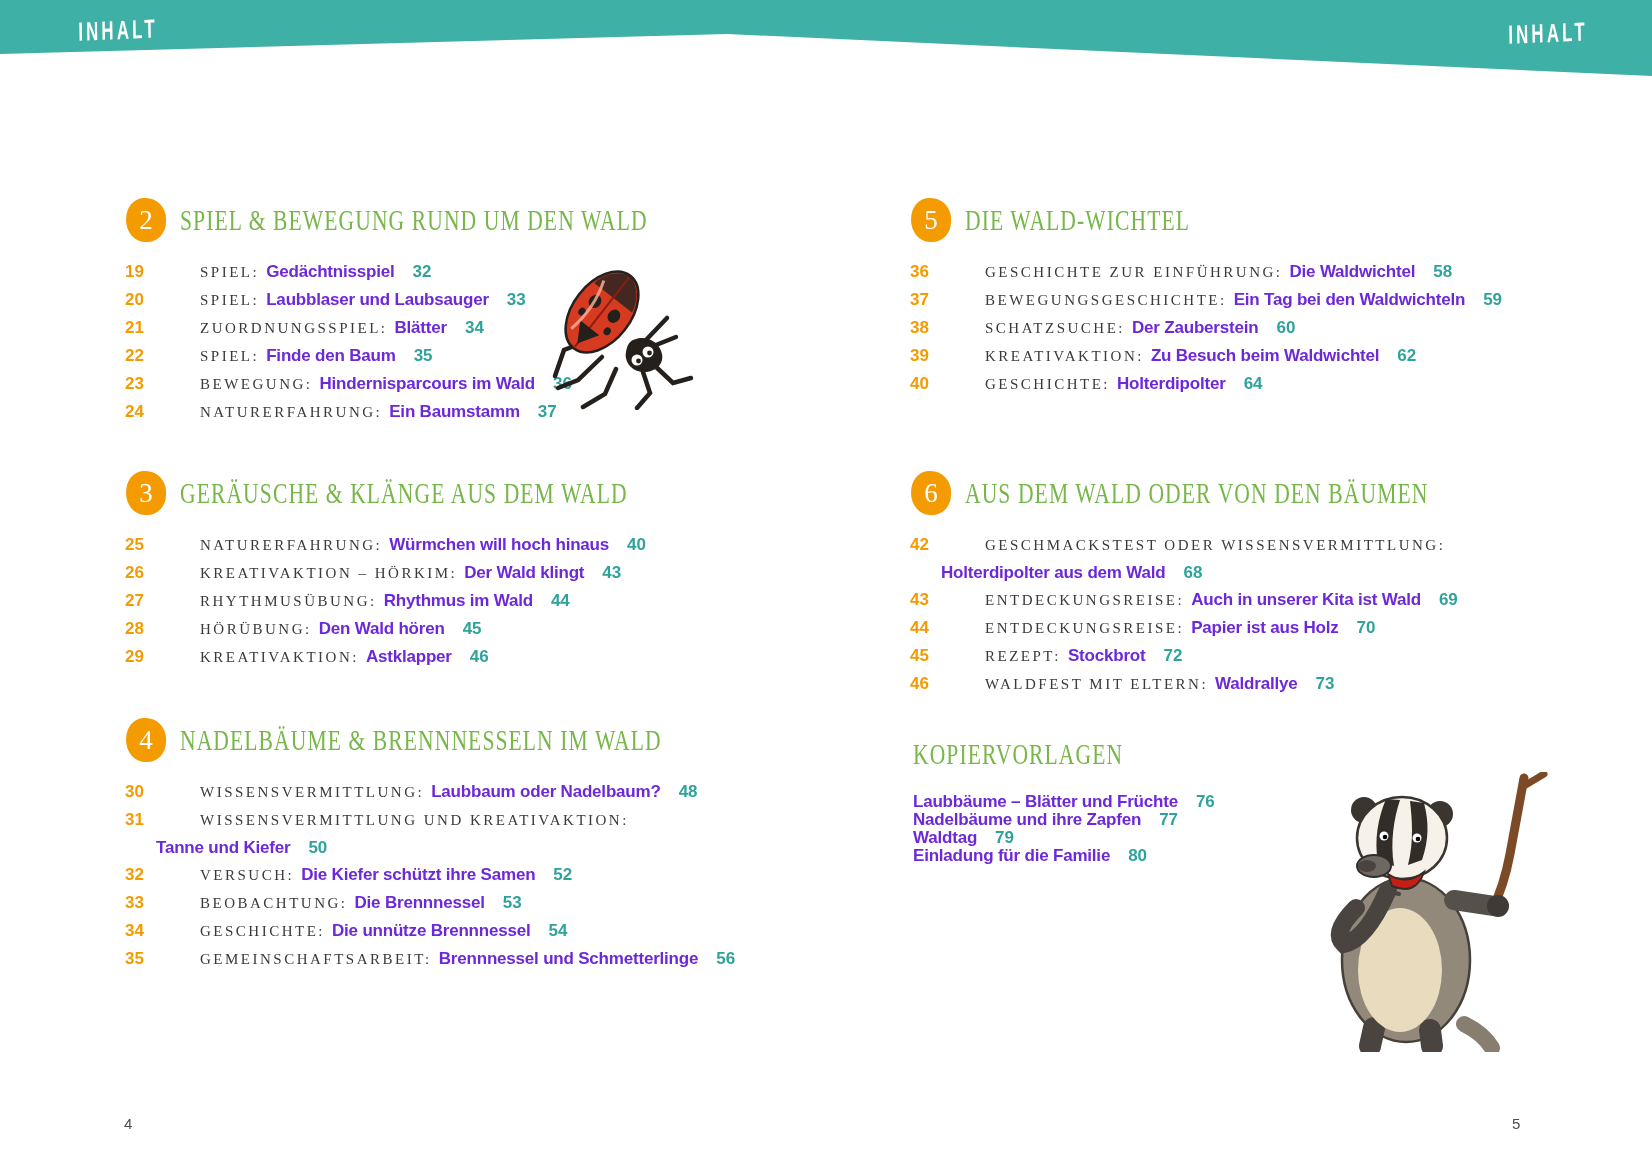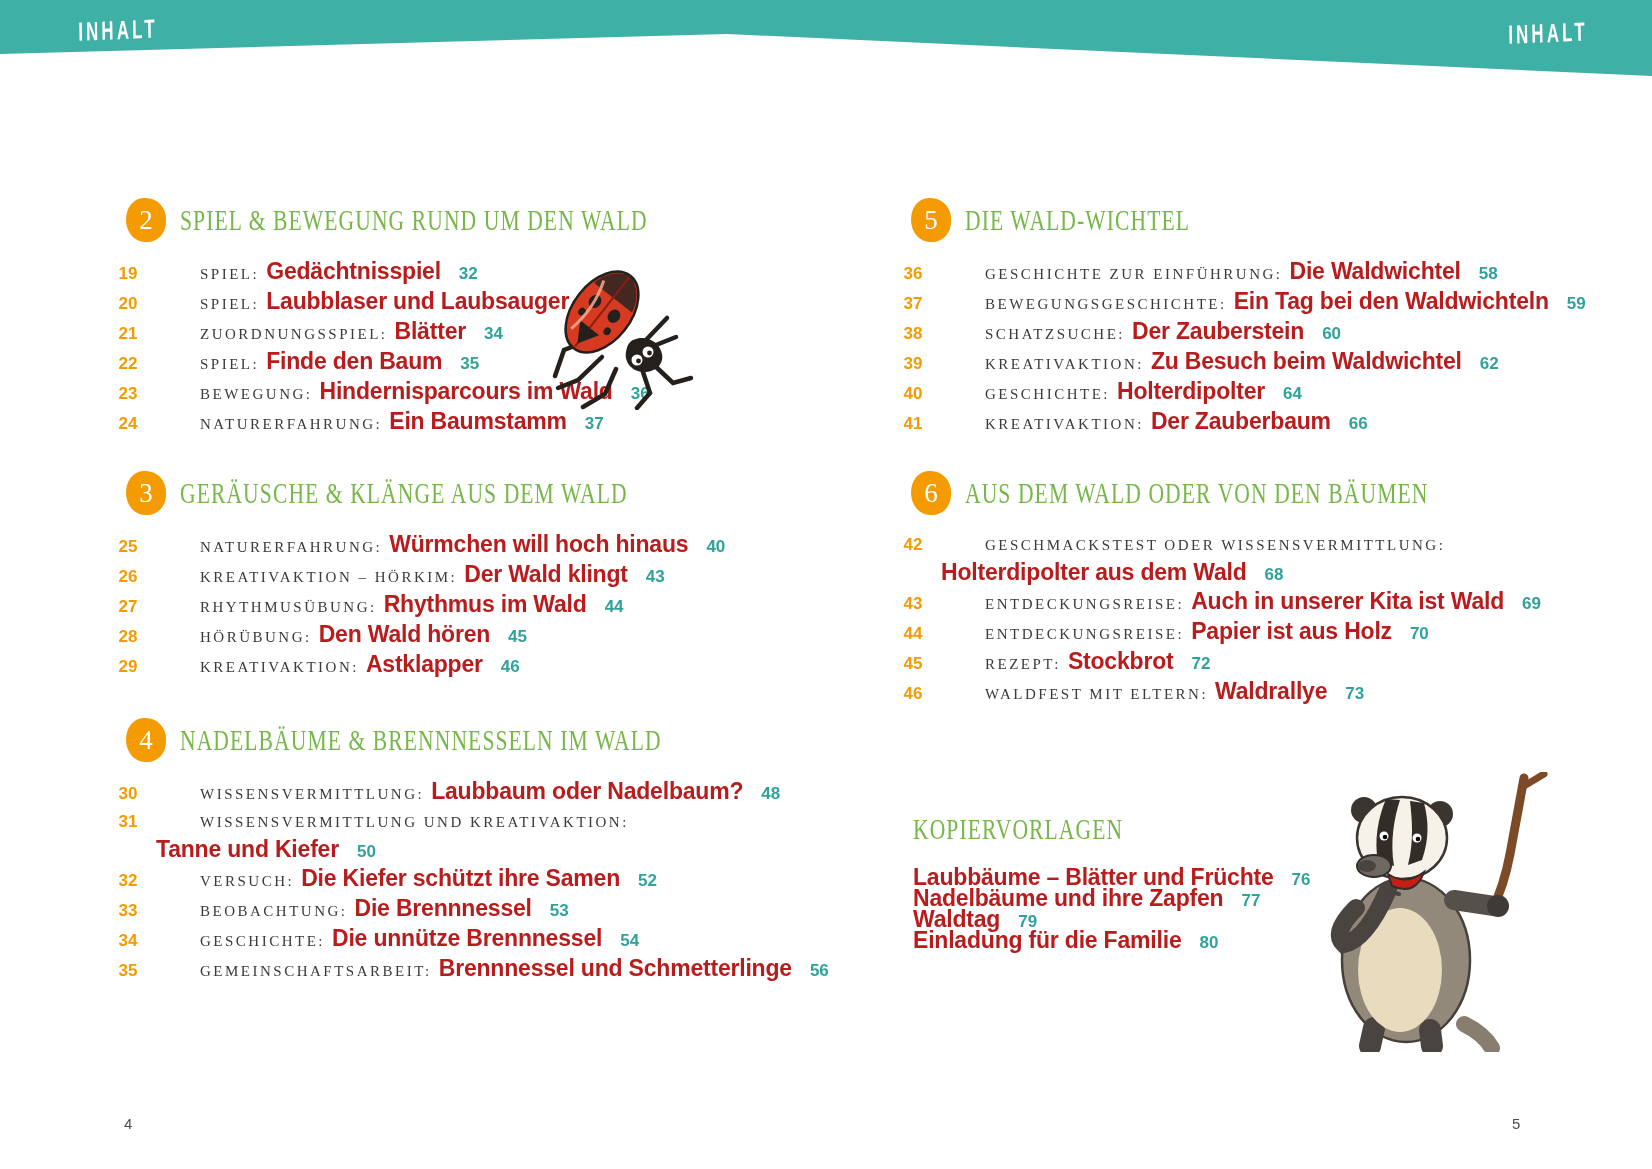--- a/index.html
+++ b/index.html
@@ -21,27 +21,27 @@
   .sec-header{display:flex;align-items:center;height:44px;}
   .sec-blob{flex:0 0 auto;width:40px;height:44px;margin-left:14px;background:#f39b00;
             border-radius:46% 54% 50% 50% / 52% 50% 48% 54%;
             color:#fff;font-family:"Liberation Serif",serif;font-size:27px;
             line-height:44px;text-align:center;}
   .sec-title{margin-left:14px;color:#77b648;font-family:"Liberation Serif",serif;
              font-size:30px;letter-spacing:1.5px;white-space:nowrap;
              transform:scaleX(.72);transform-origin:left center;}
   .sec-items{margin-top:16px;}
   .toc-item{display:flex;align-items:baseline;}
-  .item-num{flex:0 0 32px;width:32px;text-align:center;margin-right:12px;
+  .item-num{flex:0 0 32px;width:32px;text-align:right;margin-right:12px;
             color:#f39b00;font-weight:bold;font-size:17px;line-height:27px;}
   .item-body{flex:1 1 auto;}
   .item-line{line-height:27px;white-space:nowrap;}
   .cat{font-family:"Liberation Serif",serif;font-size:15px;letter-spacing:2.5px;
        color:#3b3a38;margin-right:7px;margin-left:44px;}
-  .ttl{font-weight:bold;font-size:23px;letter-spacing:-0.2px;color:#b91c1c;}
+  .ttl{font-weight:bold;font-size:17px;letter-spacing:-0.2px;color:#6d28d9;}
   .pg{font-weight:bold;font-size:17px;color:#2fa39b;margin-left:18px;}
   
   .kv-block{position:absolute;left:16px;right:0;}
   .kv-title{color:#77b648;font-family:"Liberation Serif",serif;font-size:30px;
             letter-spacing:1.5px;transform:scaleX(.72);transform-origin:left center;
             white-space:nowrap;}
   .kv-items{margin-top:22px;}
   .kv-item{line-height:18px;white-space:nowrap;}
   
   .folio{position:absolute;font-size:15px;color:#4d4d4d;}
@@ -221,26 +221,20 @@
             <div class="item-body">
               <div class="item-line"><span class="cat">KREATIVAKTION:</span><span class="ttl">Zu Besuch beim Waldwichtel</span><span class="pg">62</span></div>
             </div>
           </div>
           <div class="toc-item">
             <span class="item-num">40</span>
             <div class="item-body">
               <div class="item-line"><span class="cat">GESCHICHTE:</span><span class="ttl">Holterdipolter</span><span class="pg">64</span></div>
             </div>
           </div>
-          <div class="toc-item">
-            <span class="item-num">41</span>
-            <div class="item-body">
-              <div class="item-line"><span class="cat">KREATIVAKTION:</span><span class="ttl">Der Zauberbaum</span><span class="pg">66</span></div>
-            </div>
-          </div>
         </div>
       </div>
       <div class="section" style="top: 471px;">
         <div class="sec-header">
           <span class="sec-blob">6</span>
           <span class="sec-title">AUS DEM WALD ODER VON DEN BÄUMEN</span>
         </div>
         <div class="sec-items">
           <div class="toc-item">
             <span class="item-num">42</span>
@@ -268,21 +262,21 @@
             </div>
           </div>
           <div class="toc-item">
             <span class="item-num">46</span>
             <div class="item-body">
               <div class="item-line"><span class="cat">WALDFEST MIT ELTERN:</span><span class="ttl">Waldrallye</span><span class="pg">73</span></div>
             </div>
           </div>
         </div>
       </div>
-      <div class="kv-block" style="top: 812px;">
+      <div class="kv-block" style="top: 737px;">
         <div class="kv-title">KOPIERVORLAGEN</div>
         <div class="kv-items">
           <div class="kv-item"><span class="ttl">Laubbäume – Blätter und Früchte</span><span class="pg">76</span></div>
           <div class="kv-item"><span class="ttl">Nadelbäume und ihre Zapfen</span><span class="pg">77</span></div>
           <div class="kv-item"><span class="ttl">Waldtag</span><span class="pg">79</span></div>
           <div class="kv-item"><span class="ttl">Einladung für die Familie</span><span class="pg">80</span></div>
         </div>
       </div>
     </div>
 

